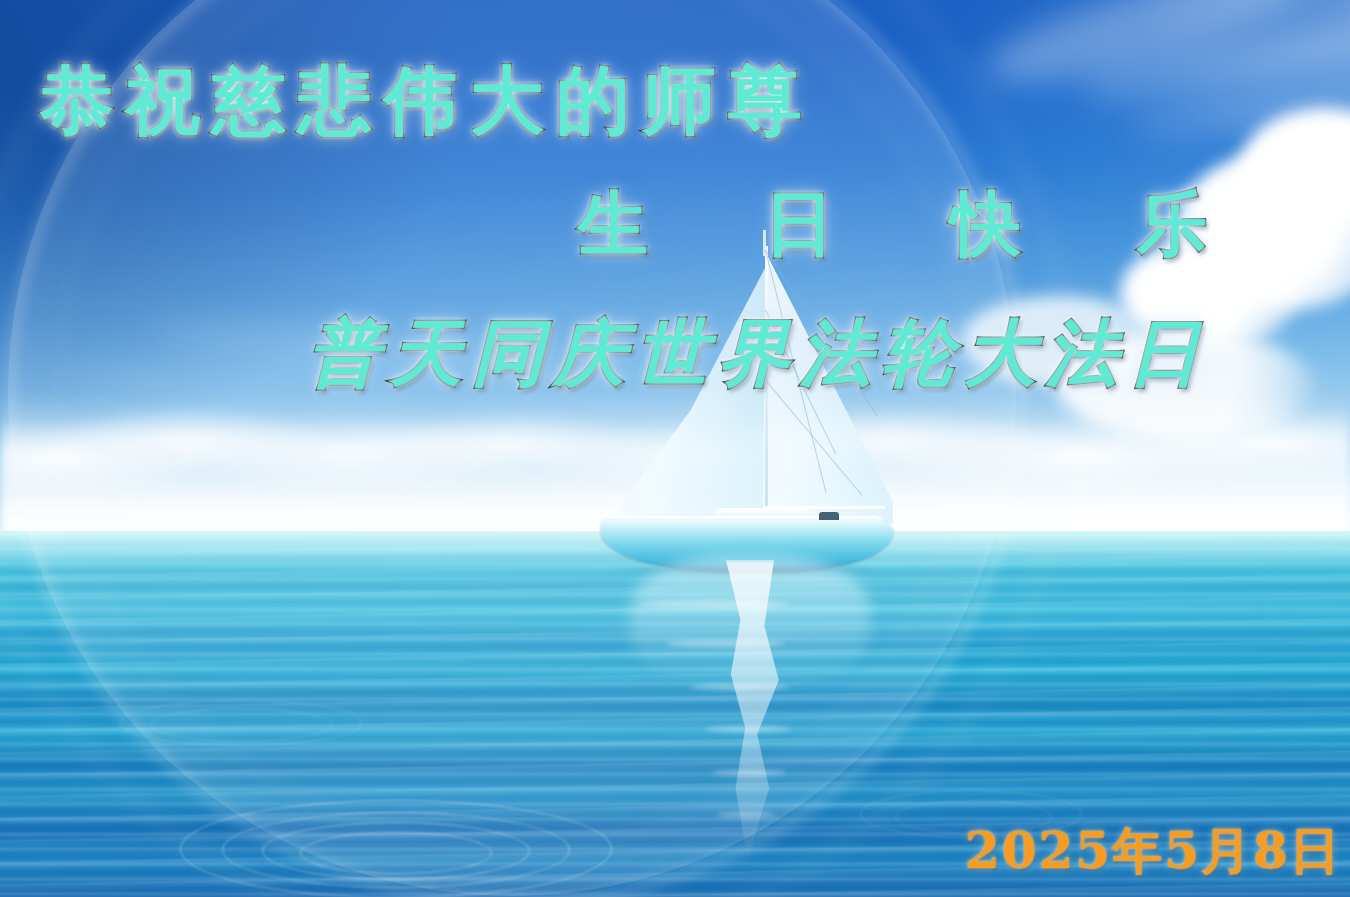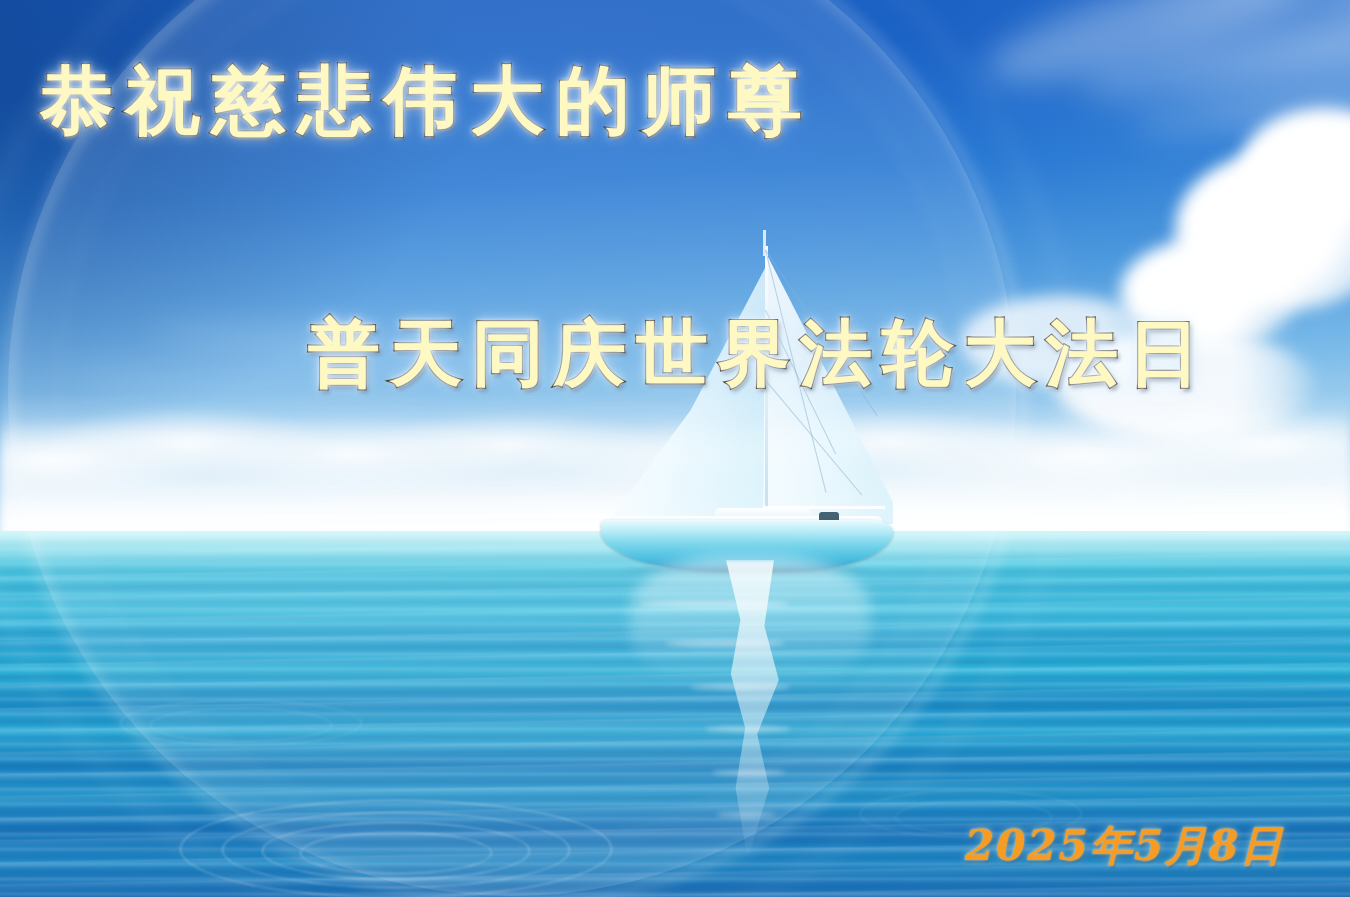--- a/index.html
+++ b/index.html
@@ -310,47 +310,47 @@
     filter: blur(9px);
     pointer-events: none;
   }
 
   
   .line {
     position: absolute;
     white-space: nowrap;
     font-family: "DejaVu Sans", "Liberation Sans", sans-serif;
     font-weight: 700;
-    color: #fef9c3;
+    color: #5eead4;
     -webkit-text-stroke: 2.2px #2a1705;
     paint-order: stroke fill;
     text-shadow:
        0 0 5px rgba(255,255,255,0.85),
        0 0 11px rgba(225,240,255,0.75),
        0 0 20px rgba(200,230,255,0.45),
        2px 3px 4px rgba(20,40,70,0.55);
   }
   #line1 { left: 40px;  top: 52px;  font-size: 74px; letter-spacing: 12px; }
   #line2 { left: 578px; top: 178px; font-size: 70px; letter-spacing: 46px; }
-  #line3 { left: 308px; top: 306px; font-size: 72px; letter-spacing: 10px; }
+  #line3 { left: 308px; top: 306px; font-size: 72px; letter-spacing: 10px; font-style: italic; }
 
   .sign {
     position: absolute;
     white-space: nowrap;
     font-family: "DejaVu Sans", "Liberation Sans", sans-serif;
     font-weight: 700;
     color: #f79c23;
     text-shadow:
        0 0 3px rgba(255,244,210,0.75),
        0 0 8px rgba(255,230,170,0.45),
        1px 2px 3px rgba(12,42,80,0.55);
   }
   #signature { left: 278px; top: 760px; font-size: 40px; letter-spacing: 6px; }
-  #signdate   { left: 965px; top: 818px; font-size: 42px; letter-spacing: 2px;
-                font-family: "DejaVu Serif", "Liberation Serif", serif; font-style: italic; }
+  #signdate   { left: 965px; top: 818px; font-size: 50px; letter-spacing: 2px;
+                font-family: "DejaVu Serif", "Liberation Serif", serif; }
 </style>
 </head>
 <body>
 
 <div id="card">
 
   <div class="sky"></div>
   <div class="sky-vignette"></div>
 
   <div class="cirrus c1"></div>
@@ -407,19 +407,20 @@
   <div class="refl-streak" style="left:712px; top:770px; width:74px;  height:5px;"></div>
   <div class="refl-streak" style="left:716px; top:812px; width:60px;  height:5px;"></div>
 
   <div class="halo"></div>
   <div class="halo-rim"></div>
   <div class="halo-rim2"></div>
   <div class="halo-rim3"></div>
 
   <div class="line" id="line1">恭祝慈悲伟大的师尊</div>
 
+  <div class="line" id="line2">生 日 快 乐</div>
 
   <div class="line" id="line3">普天同庆世界法轮大法日</div>
 
 
   <div class="sign" id="signdate">2025年5月8日</div>
 
 </div>
 
 </body></html>

